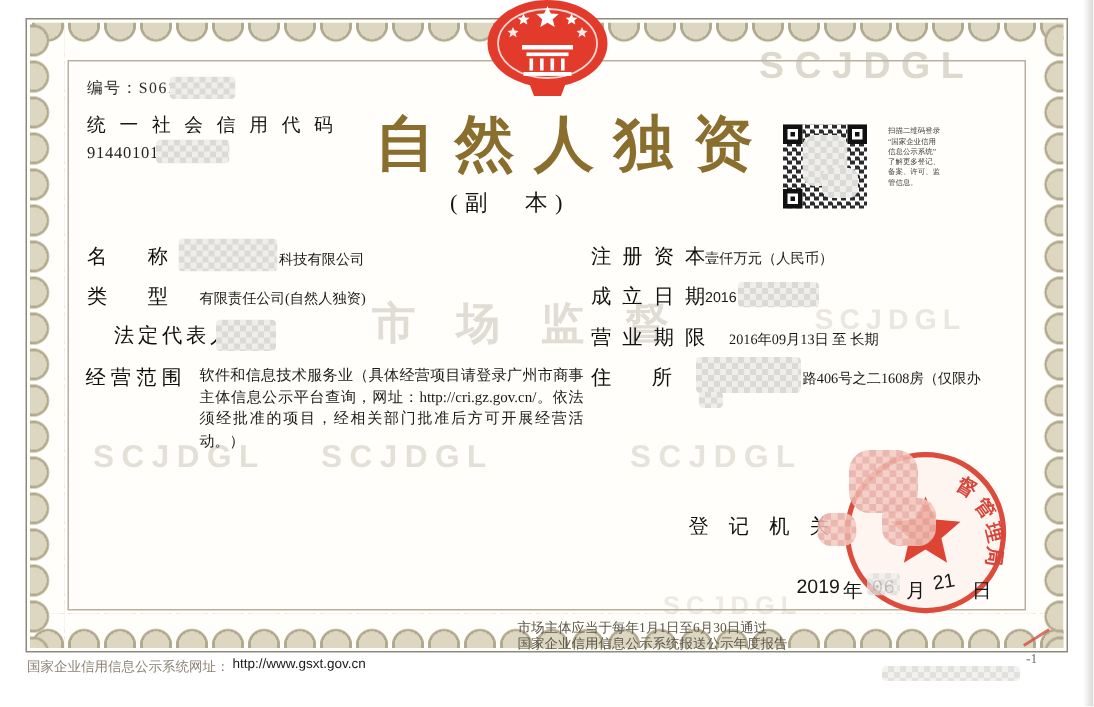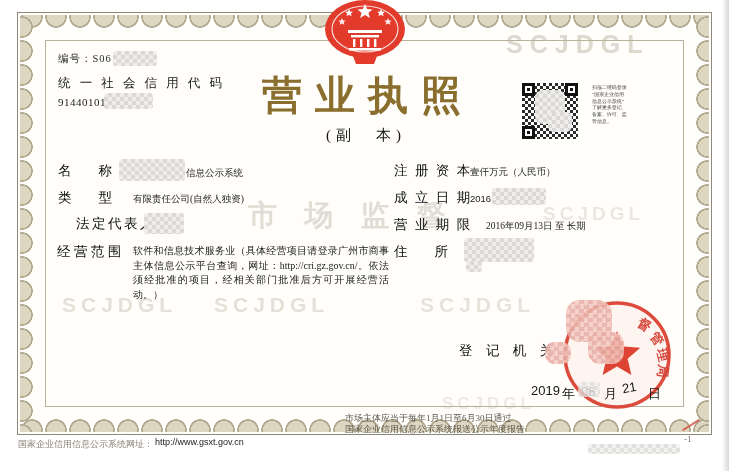--- a/index.html
+++ b/index.html
@@ -33,21 +33,21 @@
         background-image:repeating-conic-gradient(rgba(200,110,100,0.25) 0% 25%, rgba(255,255,255,0) 25% 50%);
         background-size:9px 9px;}
   .wm{position:absolute;font-family:"Liberation Sans","DejaVu Sans",sans-serif;
       font-weight:700;color:rgba(186,180,164,0.5);white-space:nowrap;pointer-events:none;}
   
   .serial{left:58px;top:52px;font-size:10.5px;letter-spacing:1px;color:#2b2b2b;}
   .ccl{left:58px;top:75px;font-size:12.5px;letter-spacing:3px;color:#161616;font-weight:500;}
   .ccv{left:58px;top:96px;font-size:11px;letter-spacing:0.5px;color:#222;}
   .title{left:250px;top:68px;width:236px;text-align:center;font-size:40px;font-weight:700;
          letter-spacing:13px;color:#8a6e2e;white-space:nowrap;}
-  .subtitle{left:300px;top:126px;width:132px;text-align:center;font-size:15px;
+  .subtitle{left:300px;top:126px;width:132px;text-align:left;font-size:15px;
          letter-spacing:5px;color:#141414;}
   
   .qr{left:521px;top:82px;width:58px;height:58px;background:#fff;}
   .qr-noise{position:absolute;inset:1px;
         background:repeating-conic-gradient(#151515 0% 25%, #ffffff 25% 50%);
         background-size:6px 6px;opacity:0.9;}
   .finder{position:absolute;width:13px;height:13px;border:3px solid #111;background:#fff;box-sizing:border-box;}
   .finder .dot{width:3px;height:3px;background:#111;margin:2px auto 0;}
   .qr-cap{left:592px;top:84px;width:78px;font-size:8px;line-height:11px;color:#3c3c3c;
         white-space:pre-line;transform:scale(0.62);transform-origin:top left;}
@@ -106,21 +106,21 @@
     <rect x="27" y="48" width="32" height="2.6" fill="#ffffff"></rect>
     <path d="M31 56 h24 l-3 8 h-18 z" fill="#e23b2c"></path>
   </svg>
 
   <div class="abs serial">编号：S0612</div>
   <div class="mask" style="left:113px;top:51px;width:44px;height:15px;"></div>
   <div class="abs ccl">统 一 社 会 信 用 代 码</div>
   <div class="abs ccv">91440101</div>
   <div class="mask" style="left:104px;top:93px;width:49px;height:16px;"></div>
 
-  <div class="abs title">营业执照</div>
+  <div class="abs title">自然人独资</div>
   <div class="abs subtitle">(副　本)</div>
 
   <div class="abs qr">
     <div class="qr-noise"></div>
     <div class="finder" style="left:1px;top:1px;">
         <div class="dot"></div>
       </div>
     <div class="finder" style="right:1px;top:1px;">
         <div class="dot"></div>
       </div>
@@ -132,21 +132,21 @@
   </div>
   <div class="abs qr-cap">扫描二维码登录
 “国家企业信用
 信息公示系统”
 了解更多登记、
 备案、许可、监
 管信息。</div>
 
   <div class="lab" style="left:58px;top:162px;">名　　称</div>
   <div class="mask" style="left:119px;top:159px;width:66px;height:22px;"></div>
-  <div class="val" style="left:186px;top:167px;">信息公示系统</div>
+  <div class="val" style="left:186px;top:167px;">科技有限公司</div>
 
   <div class="lab" style="left:58px;top:189px;">类　　型</div>
   <div class="val" style="left:133px;top:193px;">有限责任公司(自然人独资)</div>
 
   <div class="lab" style="left:76px;top:215px;letter-spacing:2.5px;">法定代表人</div>
   <div class="mask" style="left:144px;top:213px;width:40px;height:21px;"></div>
 
   <div class="lab" style="left:57px;top:243px;">经 营 范 围</div>
   <div class="scope-val">软件和信息技术服务业（具体经营项目请登录广州市商事主体信息公示平台查询，网址：http://cri.gz.gov.cn/。依法须经批准的项目，经相关部门批准后方可开展经营活动。）</div>
 
@@ -155,39 +155,40 @@
 
   <div class="lab" style="left:394px;top:189px;letter-spacing:2px;">成 立 日 期</div>
   <div class="val" style="left:470px;top:193px;font-family:'Liberation Sans',sans-serif;">2016</div>
   <div class="mask" style="left:492px;top:188px;width:54px;height:17px;"></div>
 
   <div class="lab" style="left:394px;top:216px;letter-spacing:2px;">营 业 期 限</div>
   <div class="val" style="left:486px;top:220px;">2016年09月13日 至 长期</div>
 
   <div class="lab" style="left:394px;top:243px;">住　　所</div>
   <div class="mask" style="left:464px;top:238px;width:70px;height:24px;"></div>
+  <div class="val" style="left:535px;top:246px;">路406号之二1608房（仅限办</div>
   <div class="mask" style="left:466px;top:261px;width:16px;height:11px;"></div>
 
   <div class="lab reg-lab abs">登 记 机 关</div>
 
   <svg class="abs" style="left:556px;top:298px;" width="122" height="116" viewBox="0 0 122 116">
     <circle cx="61" cy="57" r="52" fill="rgba(235,85,65,0.05)" stroke="#dd4b3c" stroke-width="3.5"></circle>
     <path d="M61 33 l6.6 15.4 16.7 1.4 -12.7 11 3.8 16.3 -14.4-8.7 -14.4 8.7 3.8-16.3 -12.7-11 16.7-1.4z" fill="#dd4434"></path>
   </svg>
   <div class="seal-char abs" style="left:638px;top:316px;transform:rotate(32deg);">督</div>
   <div class="seal-char abs" style="left:650px;top:330px;transform:rotate(55deg);">管</div>
   <div class="seal-char abs" style="left:656px;top:346px;transform:rotate(76deg);">理</div>
   <div class="seal-char abs" style="left:656px;top:362px;transform:rotate(98deg);">局</div>
   <div class="mask pink" style="left:566px;top:300px;width:46px;height:42px;border-radius:14px;"></div>
   <div class="mask pink" style="left:588px;top:332px;width:36px;height:32px;border-radius:12px;"></div>
   <div class="mask pink" style="left:545px;top:342px;width:26px;height:22px;border-radius:9px;"></div>
 
   <div class="date-part" style="left:531px;top:383px;font-family:'Liberation Sans',sans-serif;">2019</div>
   <div class="date-part" style="left:562px;top:385px;">年</div>
-  <div class="date-part" style="left:581px;top:384px;color:#6b6b6b;font-family:Liberation Sans, sans-serif;">06</div>
+  <div class="date-part" style="left:581px;top:384px;color:#6b6b6b;font-family:Liberation Mono, monospace;">06</div>
   <div class="mask" style="left:578px;top:382px;width:22px;height:15px;opacity:.7;"></div>
   <div class="date-part" style="left:604px;top:385px;">月</div>
   <div class="date-part" style="left:622px;top:380px;transform:rotate(-10deg);font-family:'Liberation Sans',sans-serif;">21</div>
   <div class="date-part" style="left:648px;top:385px;">日</div>
 
   <div class="abs foot-left">
     <span>国家企业信用信息公示系统网址：</span><span class="foot-url">http://www.gsxt.gov.cn</span>
   </div>
   <div class="abs foot-right">
     <div>市场主体应当于每年1月1日至6月30日通过</div>

